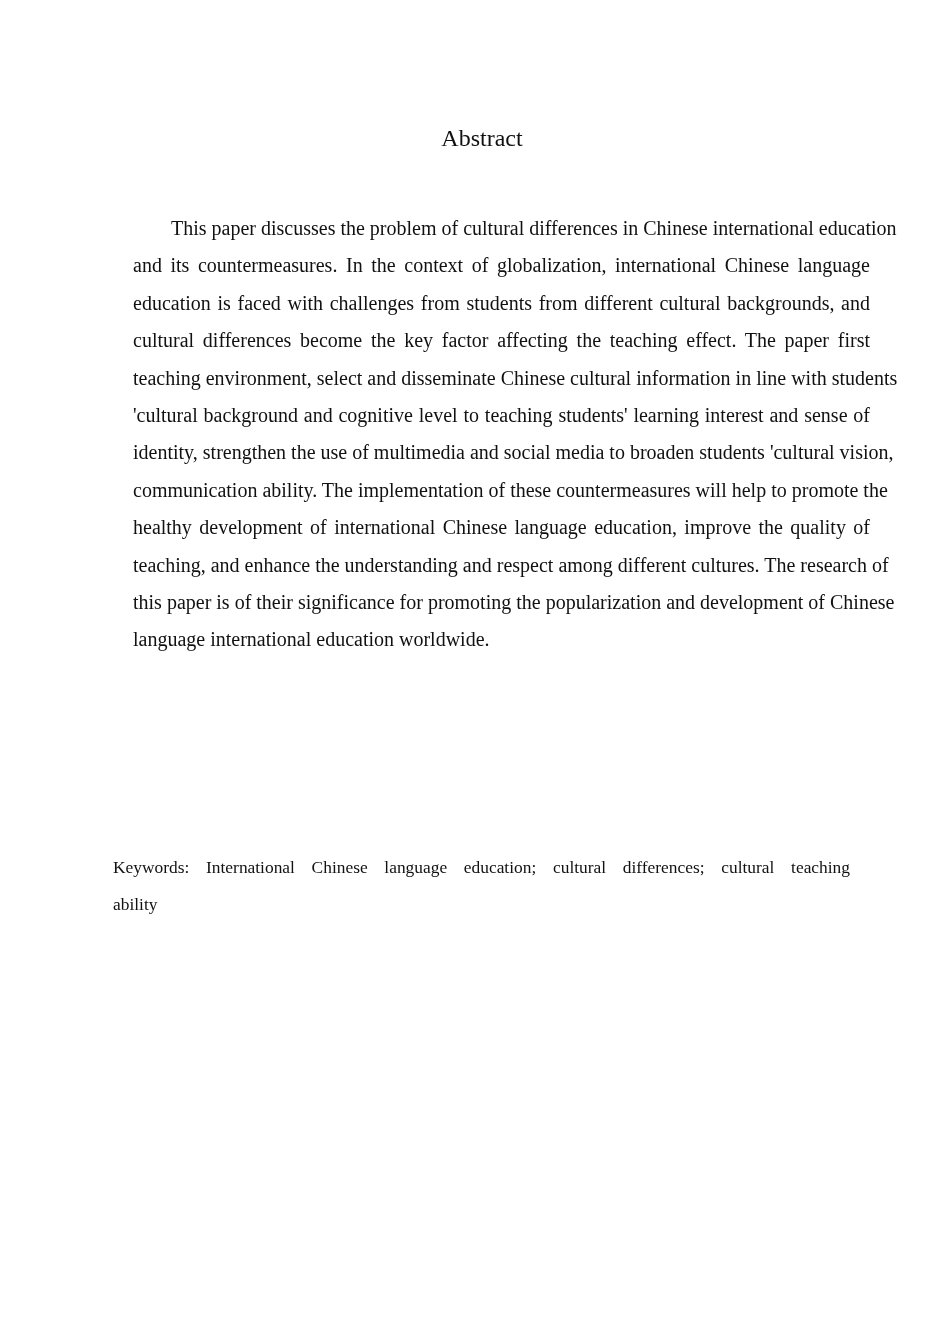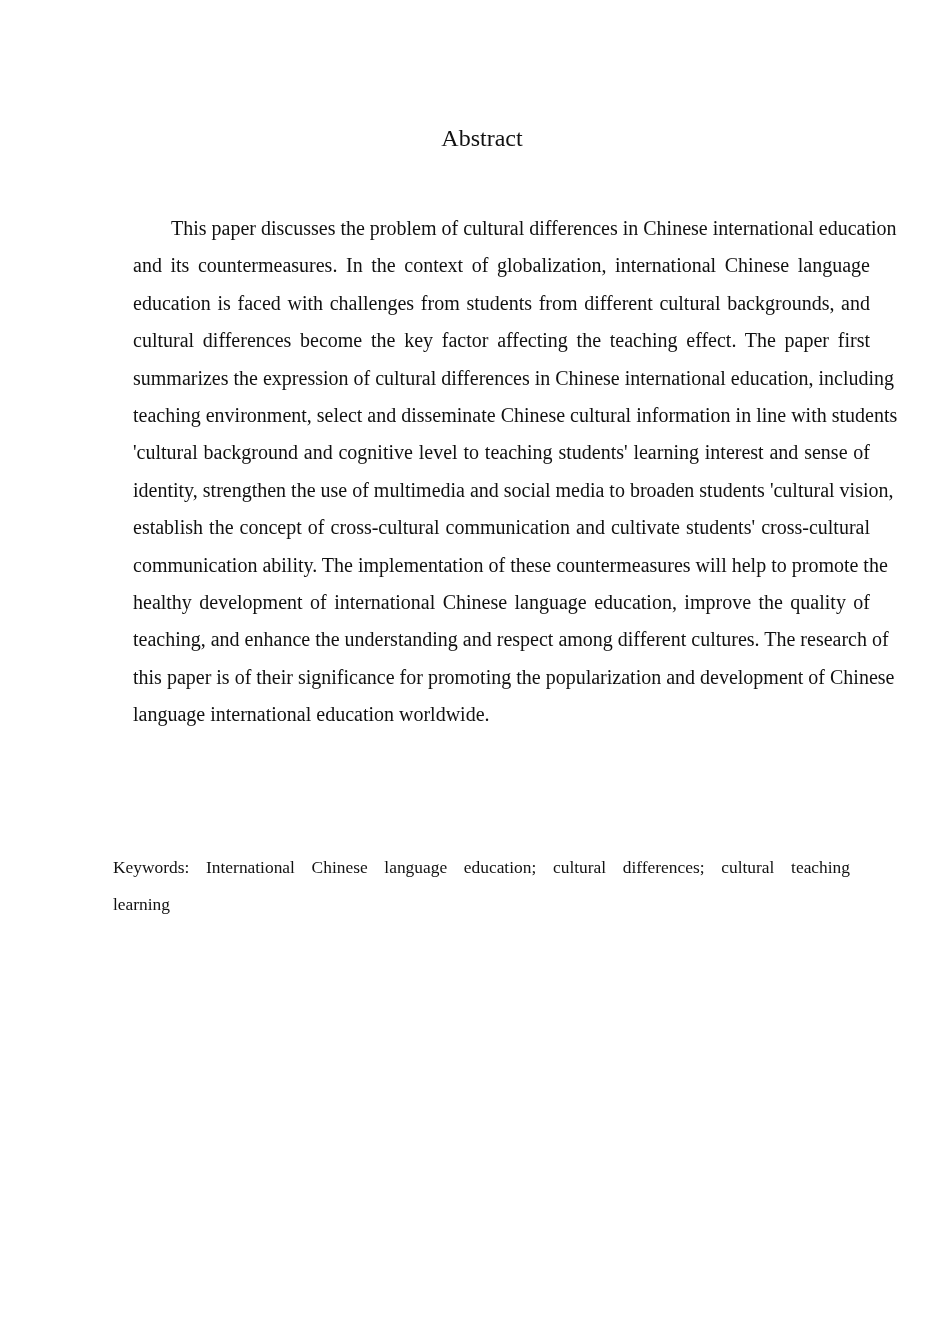--- a/index.html
+++ b/index.html
@@ -17,29 +17,27 @@
 <body>
 
 <div class="page">
   <div class="title">Abstract</div>
 
   <div class="abstract">
     <span class="line first">This paper discusses the problem of cultural differences in Chinese international education</span>
     <span class="line">and its countermeasures. In the context of globalization, international Chinese language</span>
     <span class="line">education is faced with challenges from students from different cultural backgrounds, and</span>
     <span class="line">cultural differences become the key factor affecting the teaching effect. The paper first</span>
-    <span class="line">summarizes the expression of cultural differences in Chinese international education, including</span>
     <span class="line">teaching environment, select and disseminate Chinese cultural information in line with students</span>
     <span class="line">'cultural background and cognitive level to teaching students' learning interest and sense of</span>
     <span class="line">identity, strengthen the use of multimedia and social media to broaden students 'cultural vision,</span>
-    <span class="line">establish the concept of cross-cultural communication and cultivate students' cross-cultural</span>
     <span class="line">communication ability. The implementation of these countermeasures will help to promote the</span>
     <span class="line">healthy development of international Chinese language education, improve the quality of</span>
     <span class="line">teaching, and enhance the understanding and respect among different cultures. The research of</span>
     <span class="line">this paper is of their significance for promoting the popularization and development of Chinese</span>
     <span class="line last">language international education worldwide.</span>
   </div>
 
   <div class="keywords">
     <span class="line"><span class="kw-label">Keywords:</span> <span>International Chinese language education; cultural differences; cultural teaching</span></span>
-    <span class="line last">learning</span>
+    <span class="line last">ability</span>
   </div>
 </div>
 
 </body></html>

